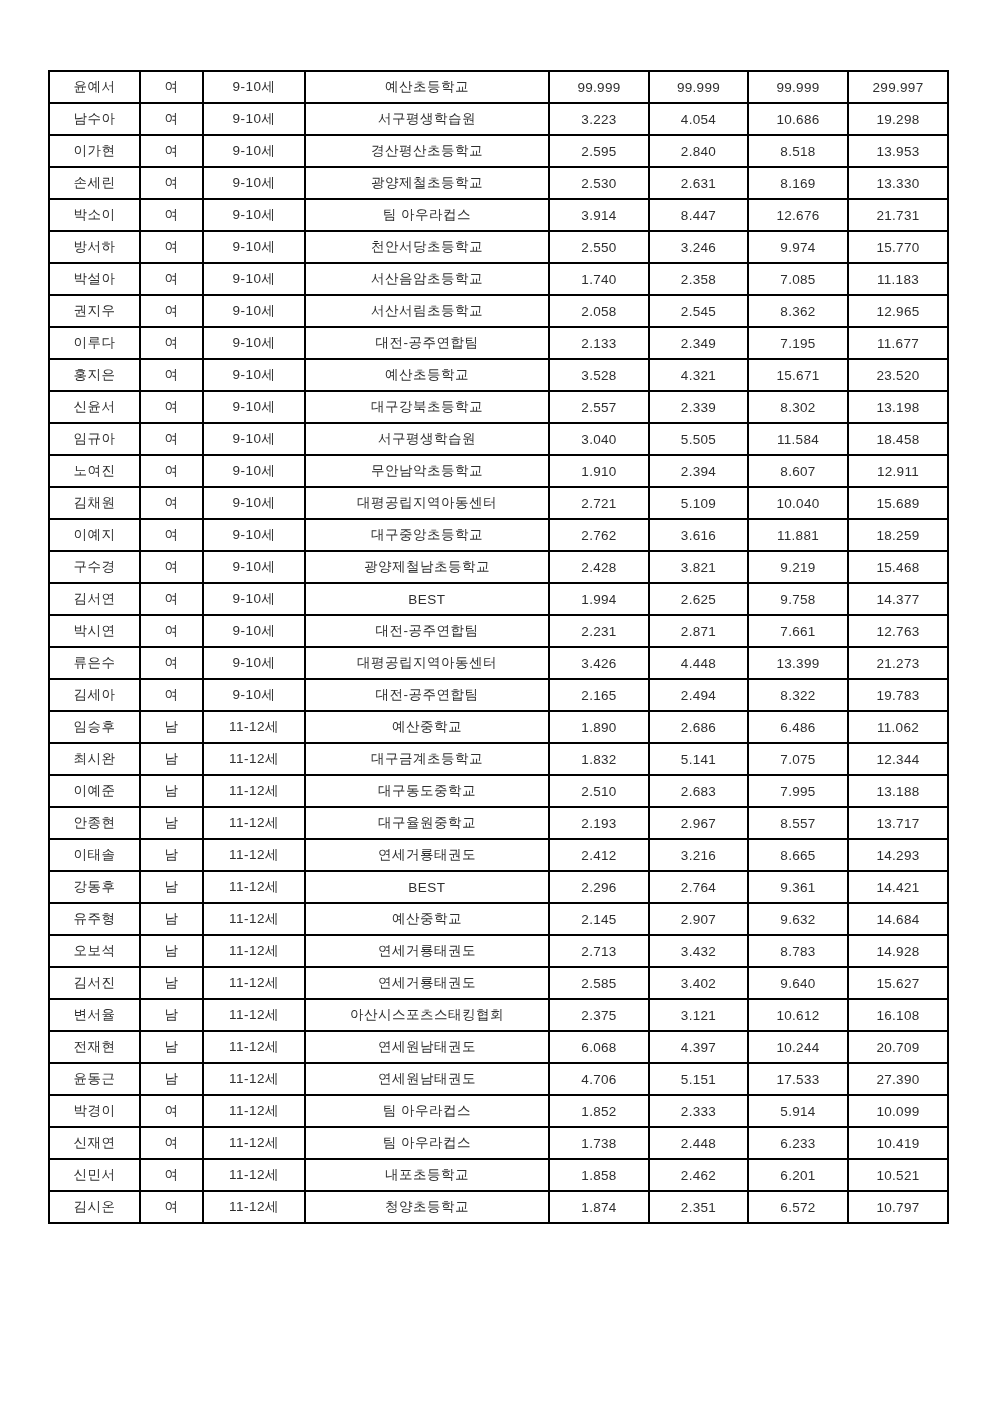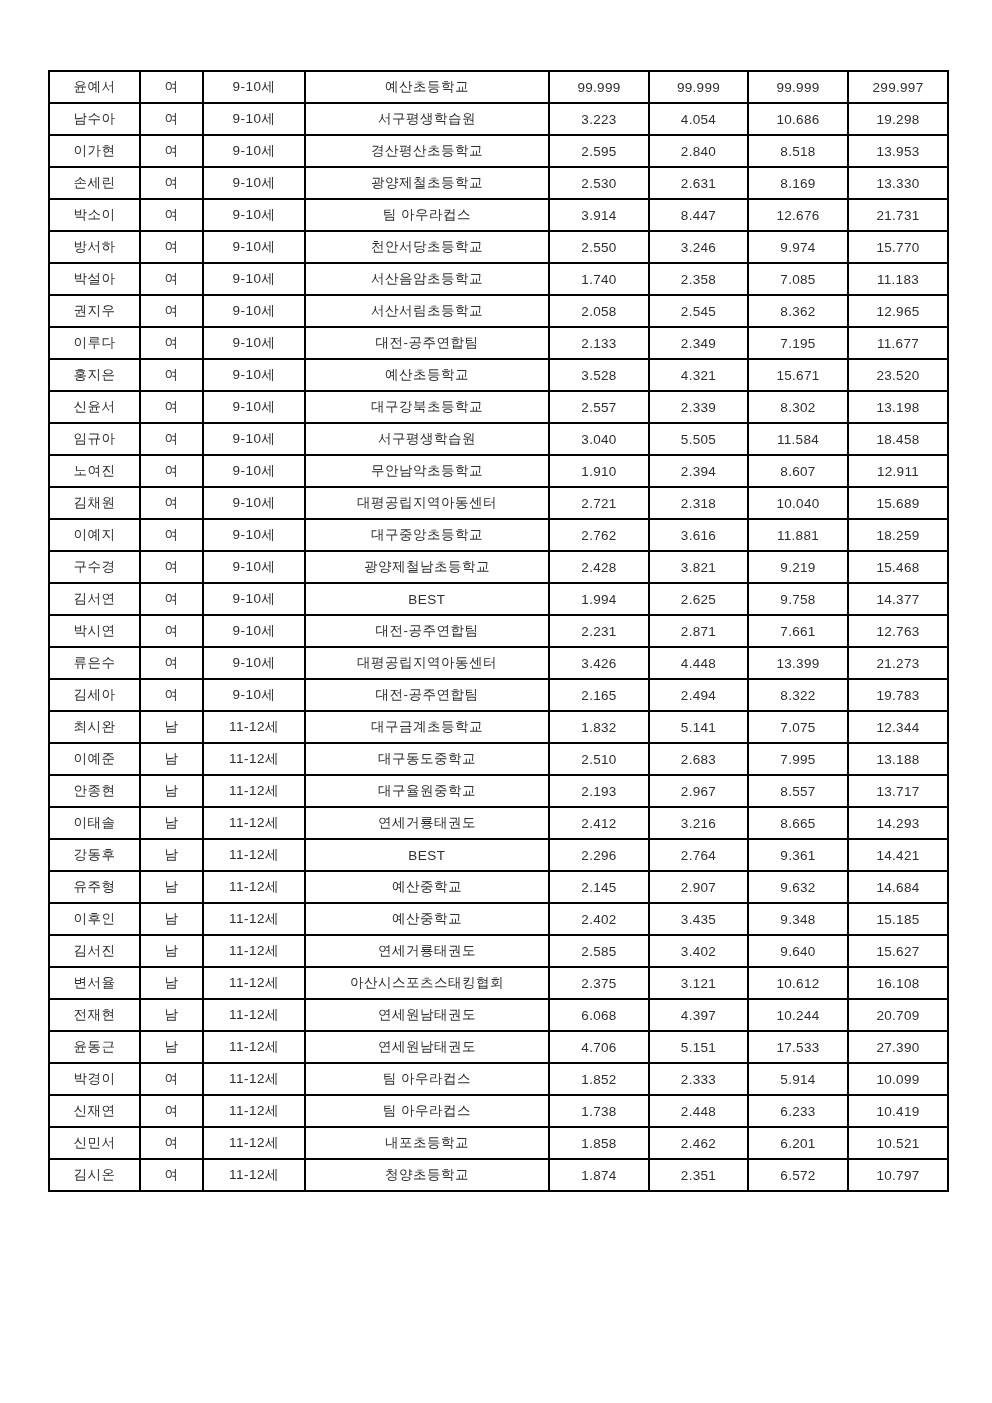--- a/index.html
+++ b/index.html
@@ -185,21 +185,21 @@
           <td class="num">2.394</td>
           <td class="num">8.607</td>
           <td class="num">12.911</td>
         </tr>
         <tr>
           <td>김채원</td>
           <td>여</td>
           <td>9-10세</td>
           <td>대평공립지역아동센터</td>
           <td class="num">2.721</td>
-          <td class="num">2.318</td>
+          <td class="num">5.109</td>
           <td class="num">10.040</td>
           <td class="num">15.689</td>
         </tr>
         <tr>
           <td>이예지</td>
           <td>여</td>
           <td>9-10세</td>
           <td>대구중앙초등학교</td>
           <td class="num">2.762</td>
           <td class="num">3.616</td>
@@ -250,20 +250,30 @@
           <td>김세아</td>
           <td>여</td>
           <td>9-10세</td>
           <td>대전-공주연합팀</td>
           <td class="num">2.165</td>
           <td class="num">2.494</td>
           <td class="num">8.322</td>
           <td class="num">19.783</td>
         </tr>
         <tr>
+          <td>임승후</td>
+          <td>남</td>
+          <td>11-12세</td>
+          <td>예산중학교</td>
+          <td class="num">1.890</td>
+          <td class="num">2.686</td>
+          <td class="num">6.486</td>
+          <td class="num">11.062</td>
+        </tr>
+        <tr>
           <td>최시완</td>
           <td>남</td>
           <td>11-12세</td>
           <td>대구금계초등학교</td>
           <td class="num">1.832</td>
           <td class="num">5.141</td>
           <td class="num">7.075</td>
           <td class="num">12.344</td>
         </tr>
         <tr>
@@ -310,28 +320,28 @@
           <td>유주형</td>
           <td>남</td>
           <td>11-12세</td>
           <td>예산중학교</td>
           <td class="num">2.145</td>
           <td class="num">2.907</td>
           <td class="num">9.632</td>
           <td class="num">14.684</td>
         </tr>
         <tr>
-          <td>이후인</td>
-          <td>남</td>
-          <td>11-12세</td>
-          <td>예산중학교</td>
-          <td class="num">2.402</td>
-          <td class="num">3.435</td>
-          <td class="num">9.348</td>
-          <td class="num">15.185</td>
+          <td>오보석</td>
+          <td>남</td>
+          <td>11-12세</td>
+          <td>연세거룡태권도</td>
+          <td class="num">2.713</td>
+          <td class="num">3.432</td>
+          <td class="num">8.783</td>
+          <td class="num">14.928</td>
         </tr>
         <tr>
           <td>김서진</td>
           <td>남</td>
           <td>11-12세</td>
           <td>연세거룡태권도</td>
           <td class="num">2.585</td>
           <td class="num">3.402</td>
           <td class="num">9.640</td>
           <td class="num">15.627</td>

